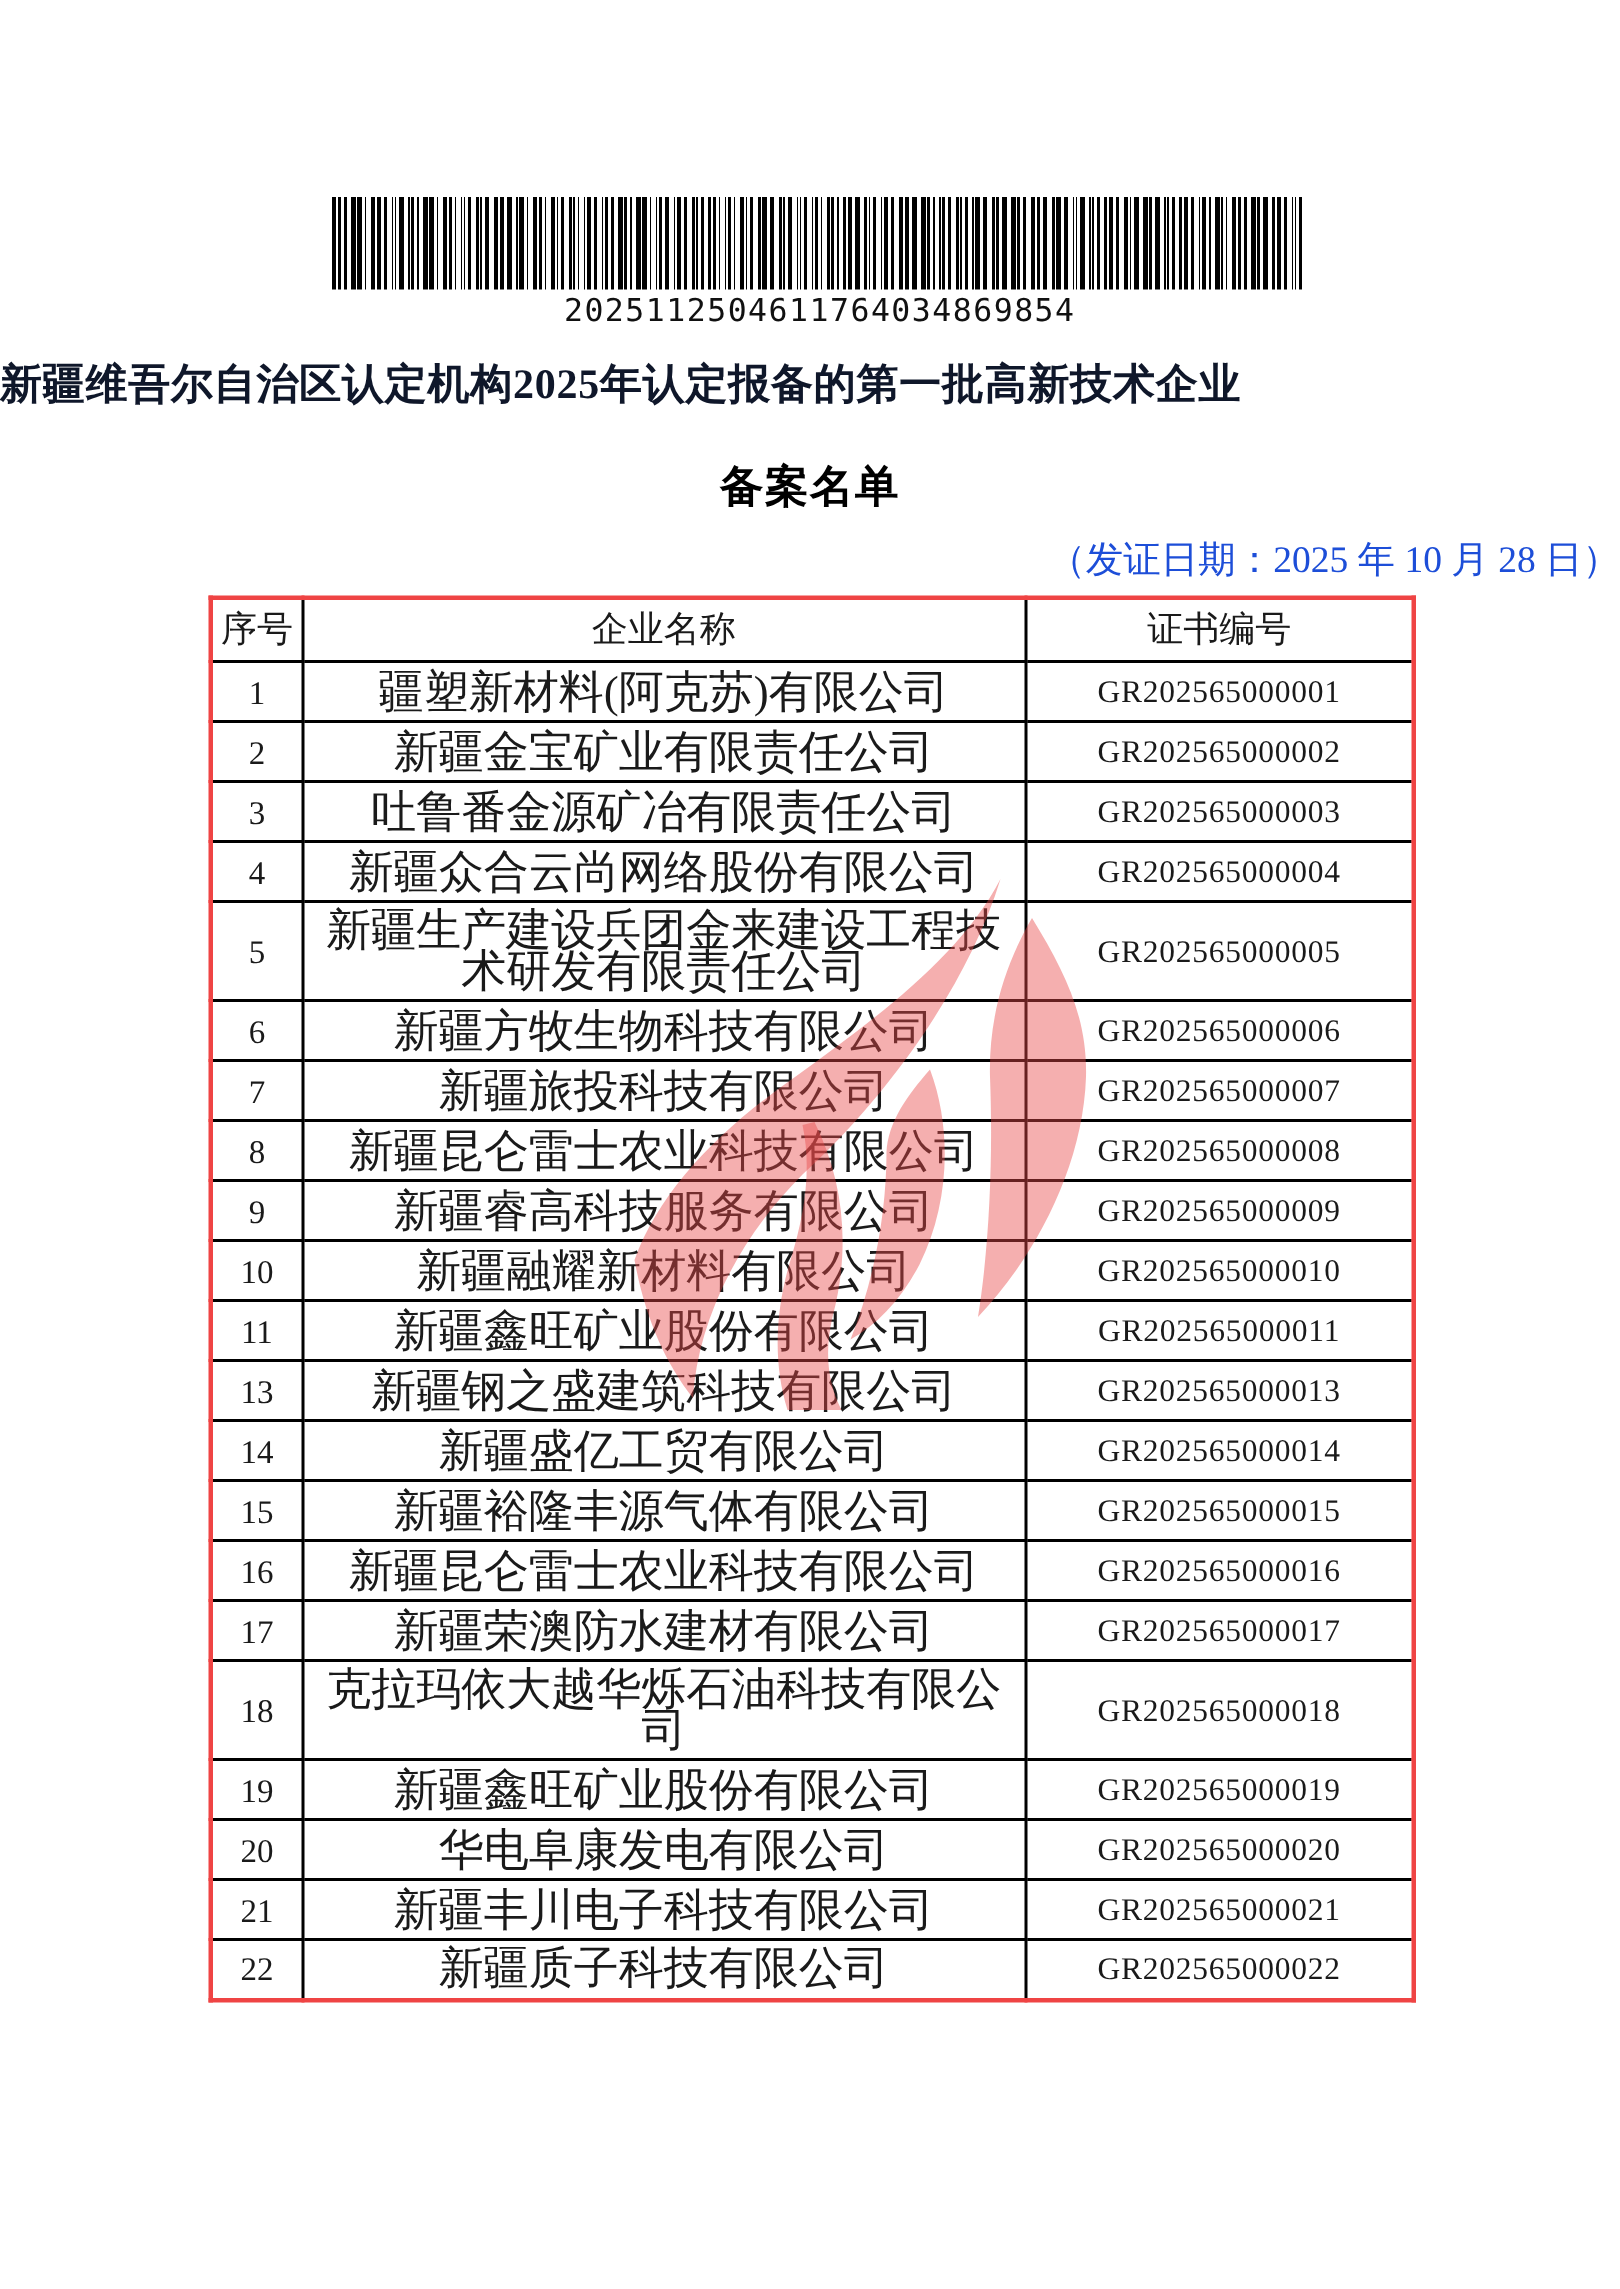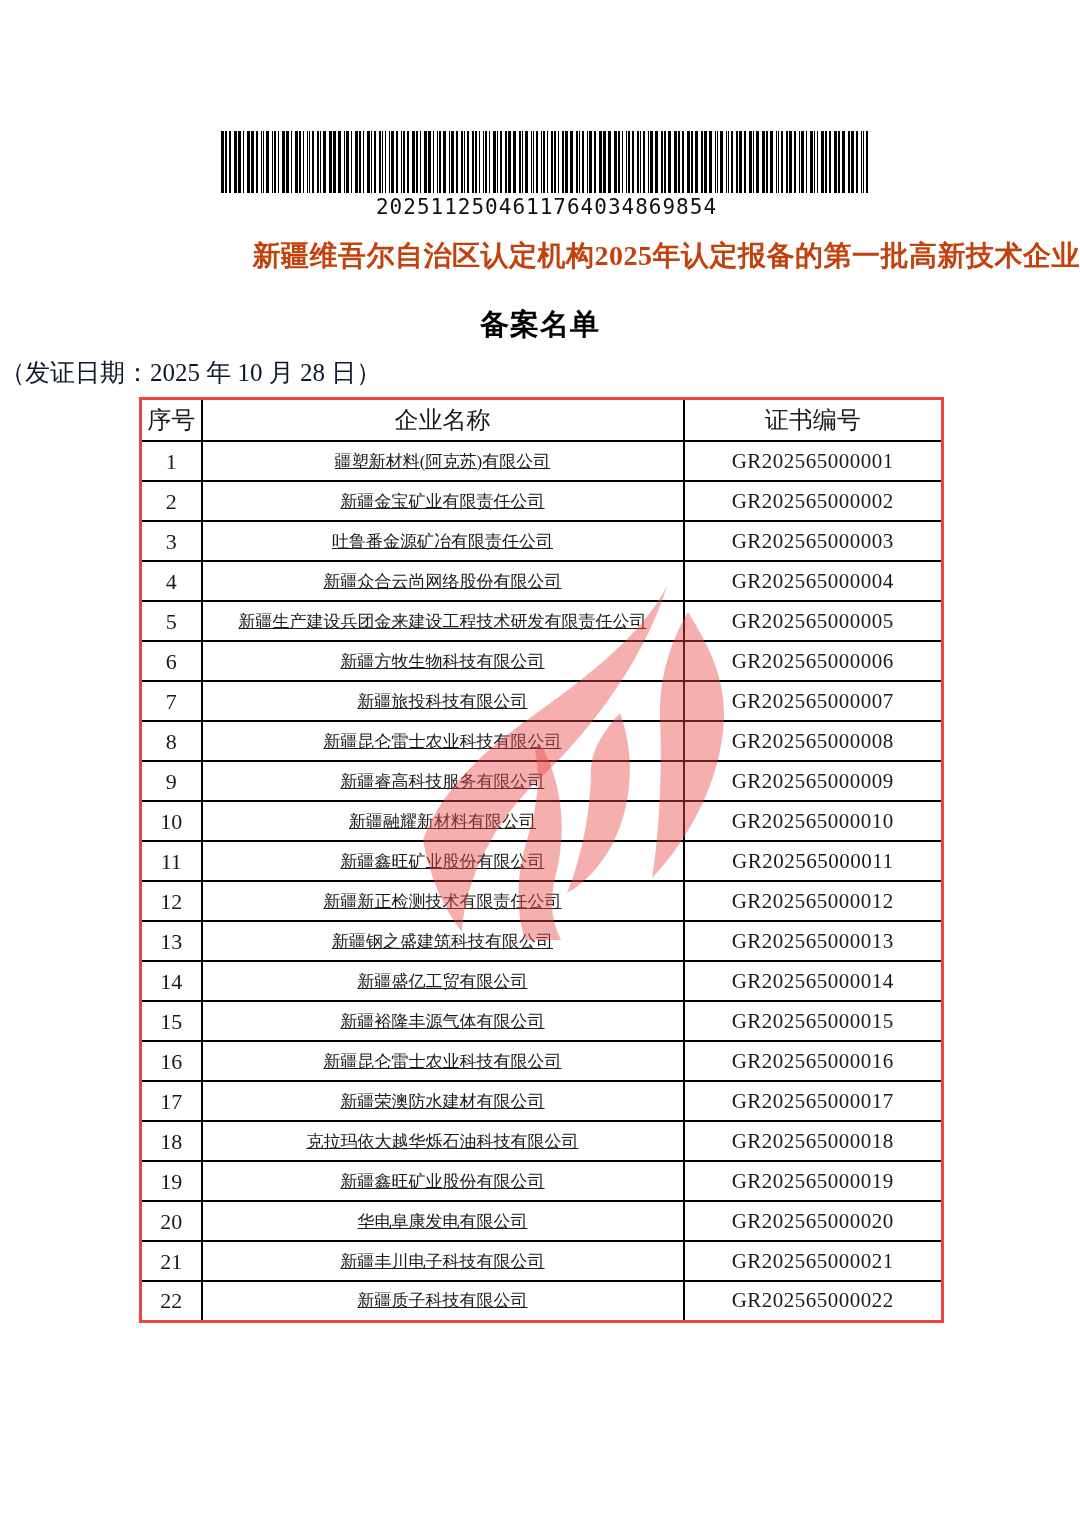--- a/index.html
+++ b/index.html
@@ -13,47 +13,47 @@
   
   .barcode-block{position:absolute;top:131px;left:221px;width:651px;text-align:center;}
   .barcode-svg{display:block;width:651px;height:62px;shape-rendering:crispEdges;}
   .barcode-number{
     margin-top:2px;font-family:"DejaVu Sans Mono",monospace;
     font-size:21px;letter-spacing:1px;color:#111;white-space:nowrap;
   }
 
   
   .doc-title-line1{
-    position:absolute;top:237px;left:0;width:100%;text-align:right;
-    font-size:28px;font-weight:bold;letter-spacing:0.5px;color:#c2410c;
+    position:absolute;top:237px;left:0;width:100%;text-align:left;
+    font-size:28px;font-weight:bold;letter-spacing:0.5px;color:#0f172a;
   }
   .doc-title-line2{
     position:absolute;top:305px;left:0;width:100%;text-align:center;
     font-size:29px;font-weight:bold;letter-spacing:1px;color:#000;
   }
   .date-line{
-    position:absolute;top:356px;left:0;width:100%;text-align:left;
-    font-size:25px;color:#0f172a;
+    position:absolute;top:356px;left:0;width:100%;text-align:right;
+    font-size:25px;color:#1d4ed8;
   }
 
   
   table.company-table{
     position:absolute;top:397px;left:139px;width:802px;
     border-collapse:collapse;table-layout:fixed;
     border:3px solid #ef4444;
   }
   .company-table th,.company-table td{
     border:2px solid #000;text-align:center;vertical-align:middle;
     font-weight:normal;padding:5px 4px;line-height:27px;
     overflow:hidden;
   }
   .company-table thead th{height:30px;font-size:24px;}
   .company-table tbody tr{height:40px;}
   .company-table td:nth-child(1){font-size:22px;}
-  .company-table td:nth-child(2){font-size:17px;text-decoration:underline;}
+  .company-table td:nth-child(2){font-size:30px;}
   .company-table td:nth-child(3){font-size:21px;letter-spacing:0.5px;}
 
   
   .watermark{
     position:absolute;top:578px;left:415px;width:315px;height:367px;
     pointer-events:none;z-index:5;
   }
 </style>
 </head>
 <body>
@@ -297,25 +297,20 @@
           <td>10</td>
           <td>新疆融耀新材料有限公司</td>
           <td>GR202565000010</td>
         </tr>
         <tr>
           <td>11</td>
           <td>新疆鑫旺矿业股份有限公司</td>
           <td>GR202565000011</td>
         </tr>
         <tr>
-          <td>12</td>
-          <td>新疆新正检测技术有限责任公司</td>
-          <td>GR202565000012</td>
-        </tr>
-        <tr>
           <td>13</td>
           <td>新疆钢之盛建筑科技有限公司</td>
           <td>GR202565000013</td>
         </tr>
         <tr>
           <td>14</td>
           <td>新疆盛亿工贸有限公司</td>
           <td>GR202565000014</td>
         </tr>
         <tr>

